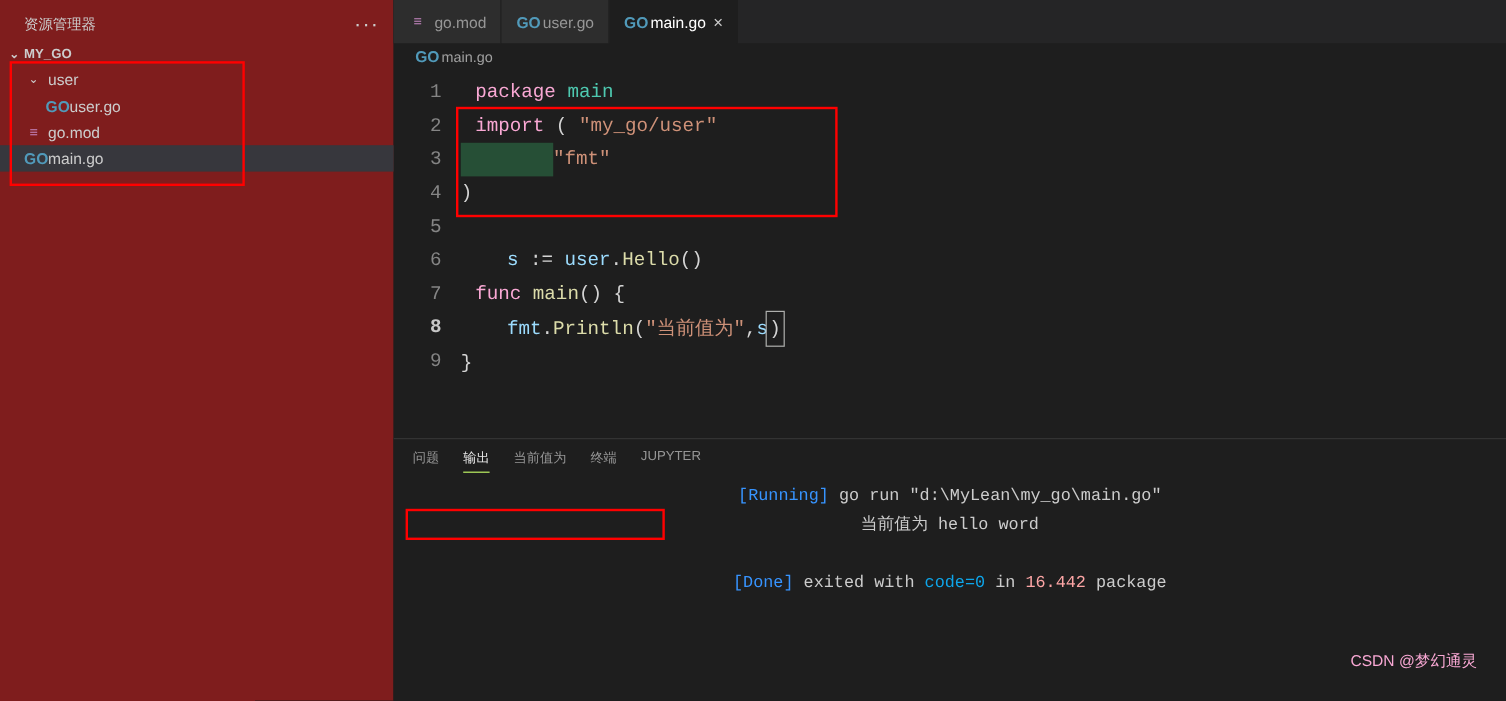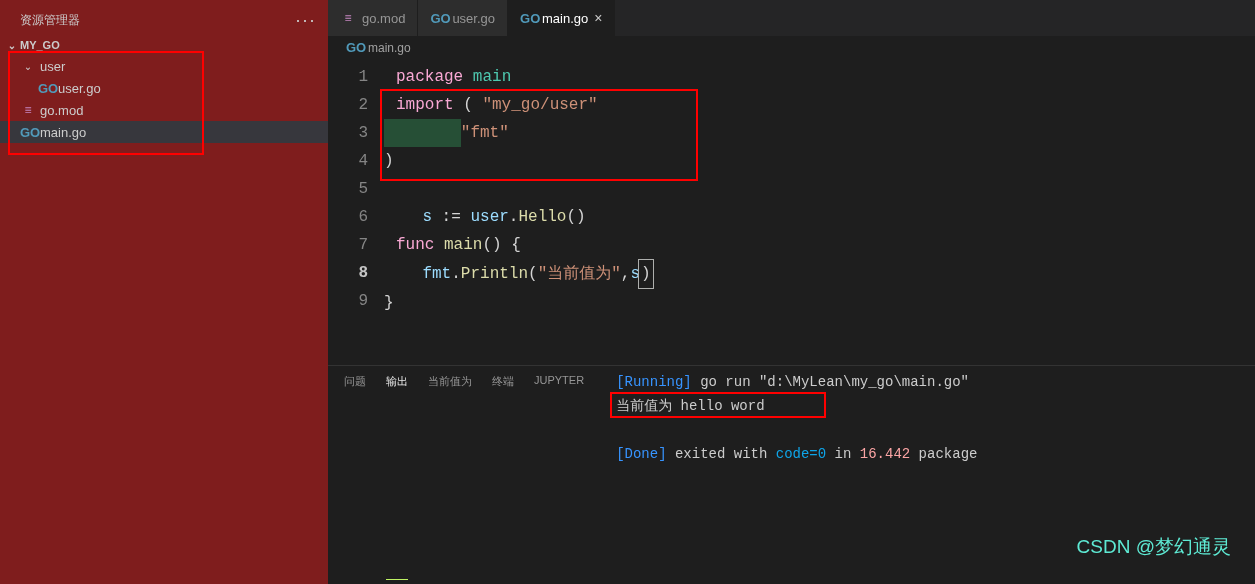--- a/index.html
+++ b/index.html
@@ -148,49 +148,50 @@
 .red-box {
   position: absolute;
   border: 2px solid #ff0000;
   pointer-events: none;
 }
 .panel {
   height: 219px;
   border-top: 1px solid #333;
   background: #1e1e1e;
   display: flex;
-  flex-direction: row;
+  flex-direction: column;
   font-family: Consolas, "Courier New", monospace;
 }
 .panel-tabs {
   display: flex;
   gap: 20px;
   padding: 8px 16px 4px 16px;
   font-size: 11px;
   color: #969696;
   font-family: "Segoe UI", "Microsoft YaHei", sans-serif;
 }
 .panel-tab { cursor: pointer; padding-bottom: 4px; }
 .panel-tab.active { color: #e7e7e7; border-bottom: 1px solid #bef264; }
 .panel-body {
   padding: 4px 16px;
   font-size: 14px;
   line-height: 24px;
   position: relative;
+  text-align: center;
 }
 .pout-cyan { color: #3794ff; }
 .pout-normal { color: #cccccc; }
 .pout-yellow { color: #0ea5e9; }
 .pout-green { color: #fca5a5; }
 .watermark {
   position: absolute;
   bottom: 24px;
   right: 24px;
-  color: #5eead4;
-  font-size: 19px;
+  color: #f9a8d4;
+  font-size: 13px;
   margin-top: 32px;
 }
 </style>
 </head>
 <body>
 
 <div class="sidebar">
   <div class="sidebar-header">
     <span>资源管理器</span>
     <span class="sidebar-dots">···</span>

